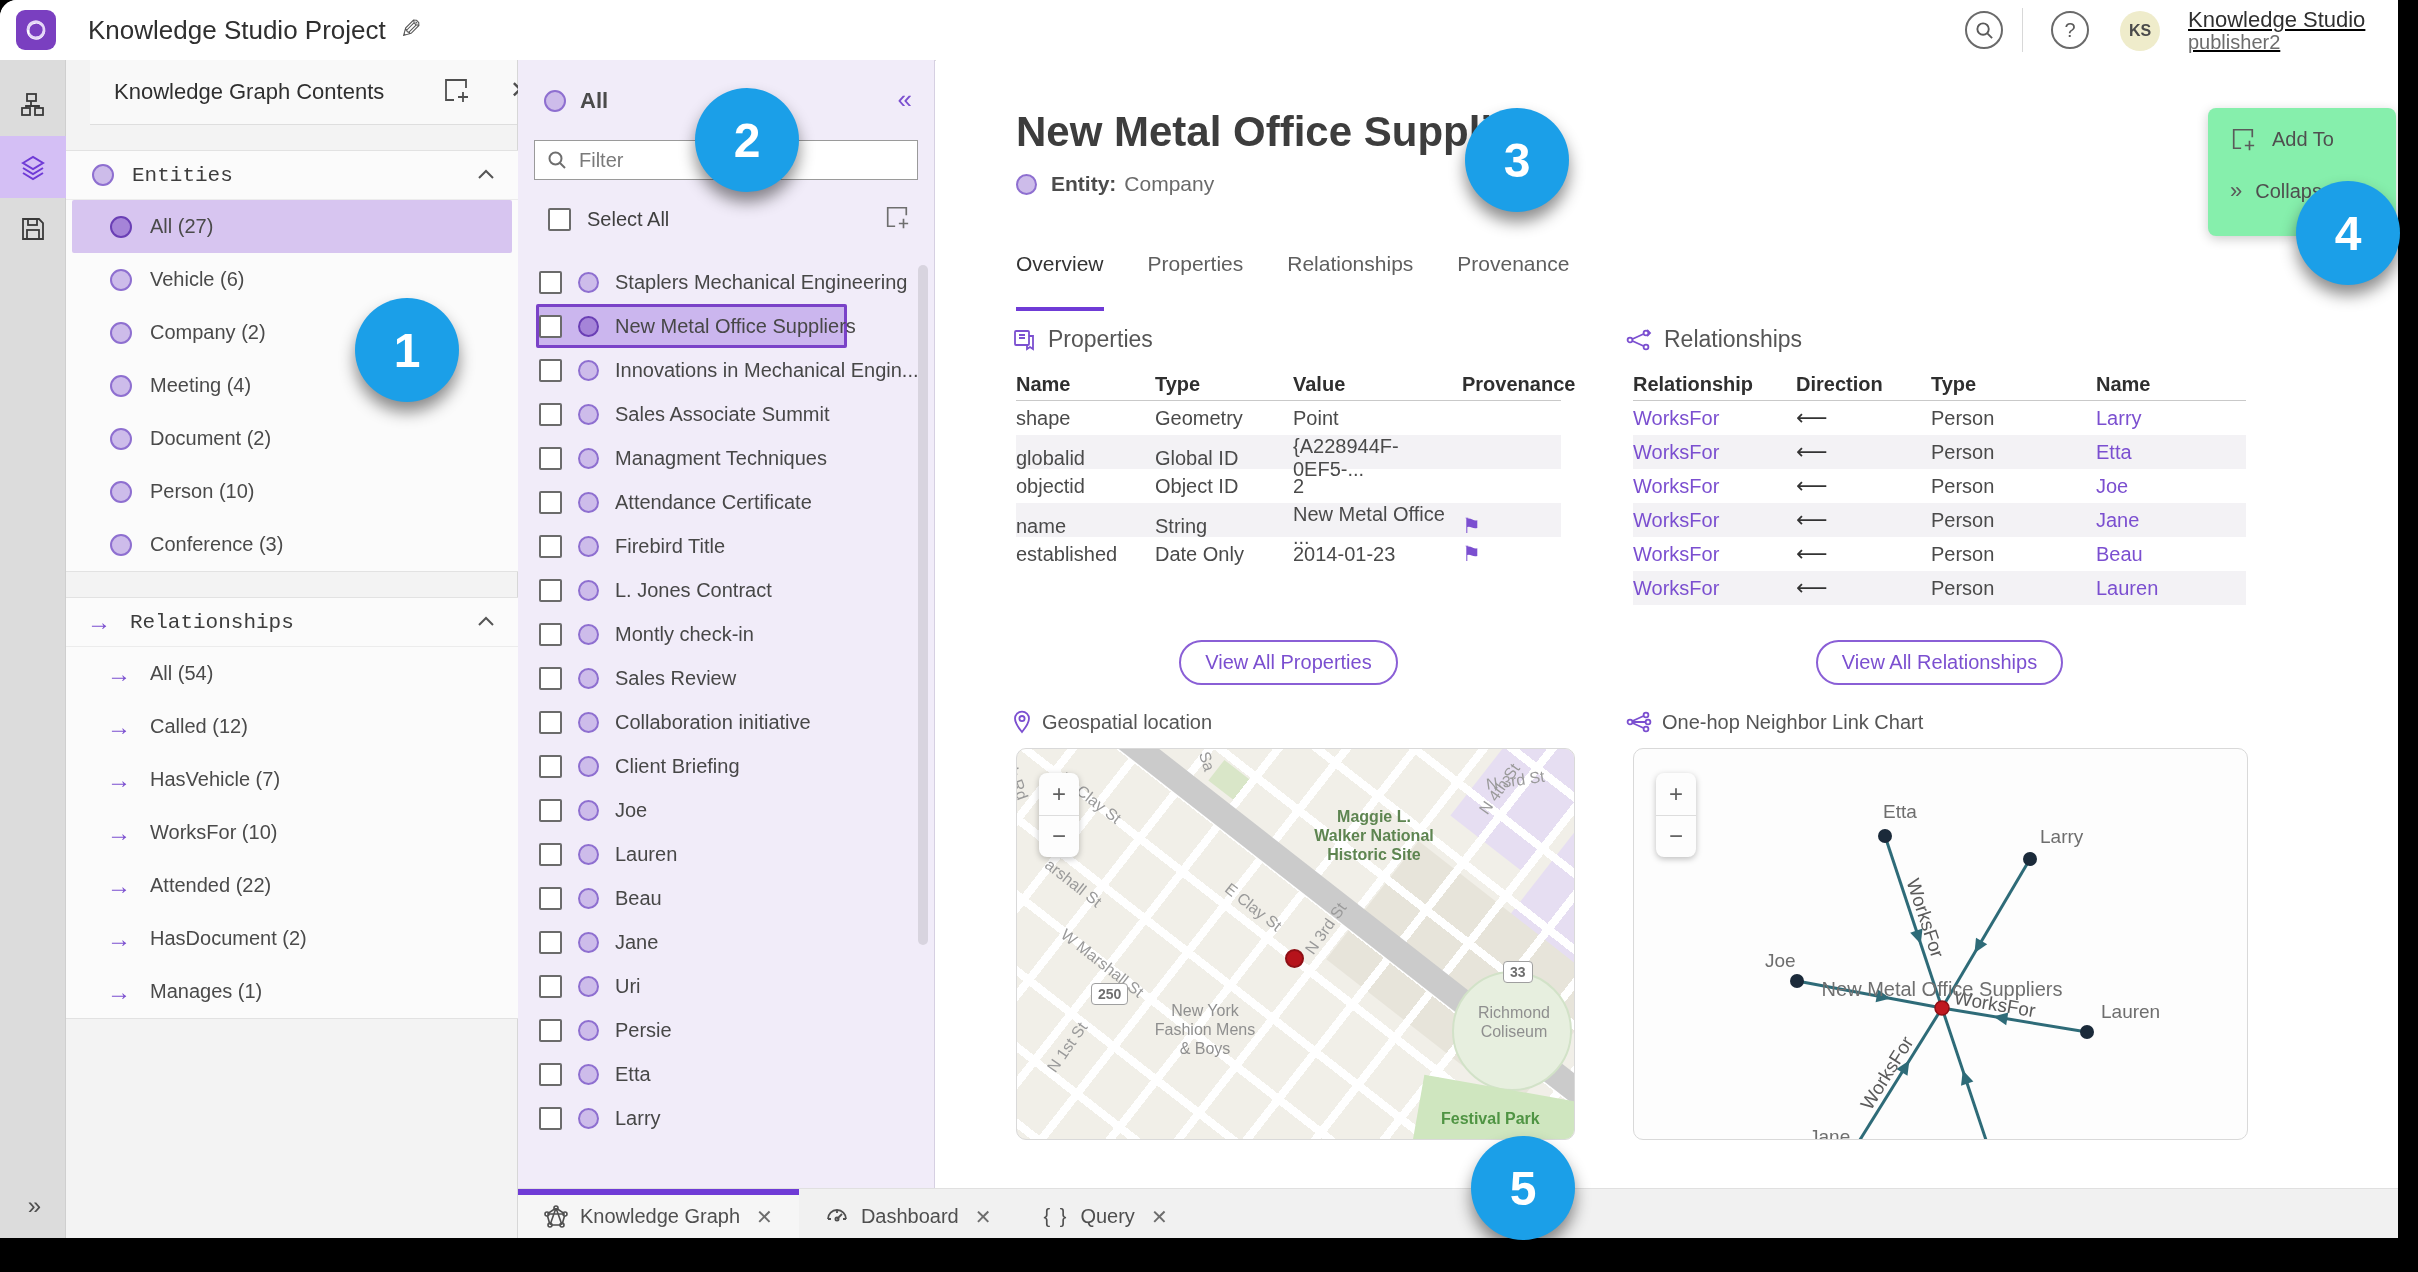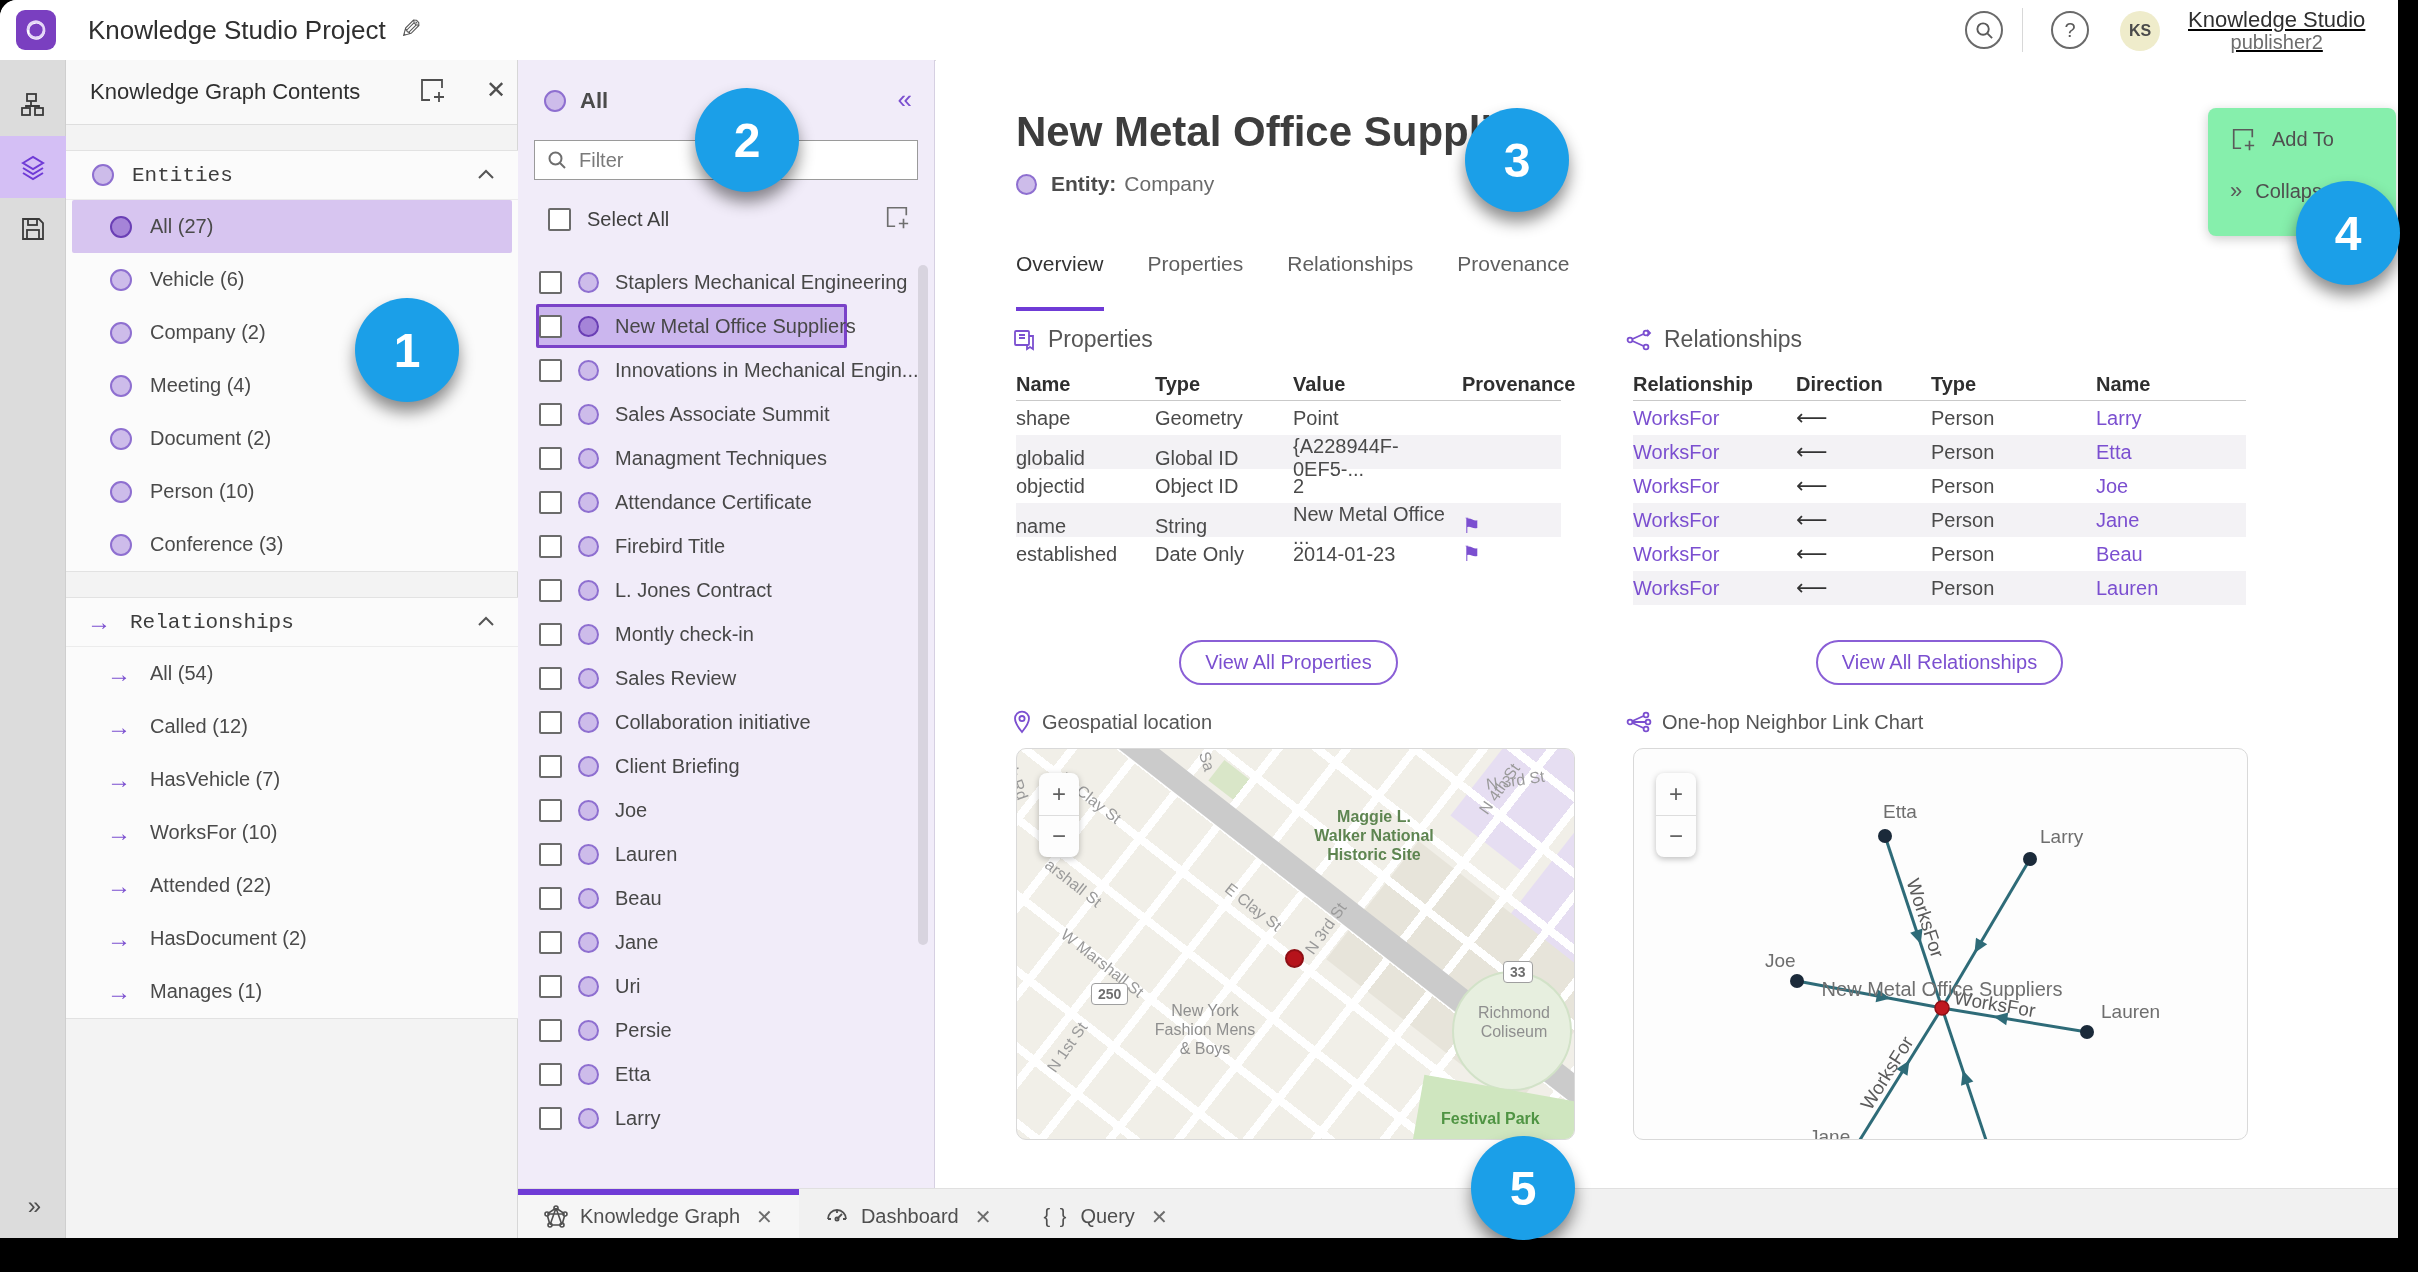--- a/index.html
+++ b/index.html
@@ -12,30 +12,30 @@
   #logo{position:absolute;left:16px;top:10px;width:40px;height:40px;border-radius:9px;background:#7a3fc0;display:flex;align-items:center;justify-content:center;}
   #proj-title{position:absolute;left:88px;top:15px;font-size:26px;color:#2f2f2f;font-weight:500;}
   #edit-pencil{position:absolute;left:400px;top:14px;font-size:26px;color:#555;transform:scaleX(-1);}
   .tb-circle{position:absolute;top:11px;width:38px;height:38px;border:2px solid #6a6a6a;border-radius:50%;
              display:flex;align-items:center;justify-content:center;color:#5a5a5a;font-size:20px;background:#fff;box-sizing:border-box;}
   #tb-search{left:1965px;} #tb-help{left:2051px;}
   #tb-div{position:absolute;left:2022px;top:8px;width:1px;height:44px;background:#d8d8d8;}
   #avatar{position:absolute;left:2120px;top:11px;width:40px;height:40px;border-radius:50%;background:#efeccb;
           display:flex;align-items:center;justify-content:center;font-size:16px;font-weight:700;color:#4a4a4a;}
   #user-block{position:absolute;left:2188px;top:9px;line-height:22px;text-decoration:underline;}
-  #user-name{font-size:22px;color:#2f2f2f;} #user-role{font-size:20px;color:#6d6d6d;text-align:center;}
+  #user-name{font-size:22px;color:#2f2f2f;} #user-role{font-size:20px;color:#6d6d6d;}
 
   
   #rail{position:absolute;left:0;top:60px;width:66px;height:1178px;background:#dcdcdc;border-right:1px solid #cfcfcf;box-sizing:border-box;}
   .rail-cell{width:66px;height:62px;display:flex;align-items:center;justify-content:center;}
   .rail-cell.active{background:#d4bff5;}
   #rail-expand{position:absolute;left:0;bottom:18px;width:66px;text-align:center;font-size:24px;color:#4f4f4f;letter-spacing:-3px;}
 
   
-  #left-panel{position:absolute;left:66px;top:60px;width:452px;height:1178px;background:#f3f3f3;border-right:1px solid #d7d7d7;box-sizing:border-box;}
+  #left-panel{position:absolute;left:66px;top:60px;width:452px;height:1178px;background:#f3f3f3;border-right:1px solid #d7d7d7;box-sizing:border-box;padding-left:24px;}
   #lp-header{height:64px;background:#f9f9f9;border-bottom:1px solid #dedede;position:relative;}
   #lp-title{position:absolute;left:24px;top:19px;font-size:22px;color:#2f2f2f;}
   #lp-add{position:absolute;left:352px;top:16px;} #lp-close{position:absolute;left:420px;top:16px;font-size:24px;color:#4f4f4f;}
   .section{position:absolute;left:0;width:452px;background:#fbfbfb;border-top:1px solid #e2e2e2;border-bottom:1px solid #e2e2e2;}
   #sec-entities{top:90px;} #sec-relationships{top:537px;}
   .sec-head{height:48px;display:flex;align-items:center;border-bottom:1px solid #ececec;position:relative;}
   .sec-head .lbl{font-size:21px;color:#3d3d3d;margin-left:18px;font-family:Liberation Mono, monospace;}
   .sec-chev{position:absolute;right:24px;top:18px;}
   .side-item{height:53px;display:flex;align-items:center;margin:0 6px;border-radius:2px;}
   .side-item .lbl{font-size:20px;color:#4a4a4a;margin-left:18px;}

